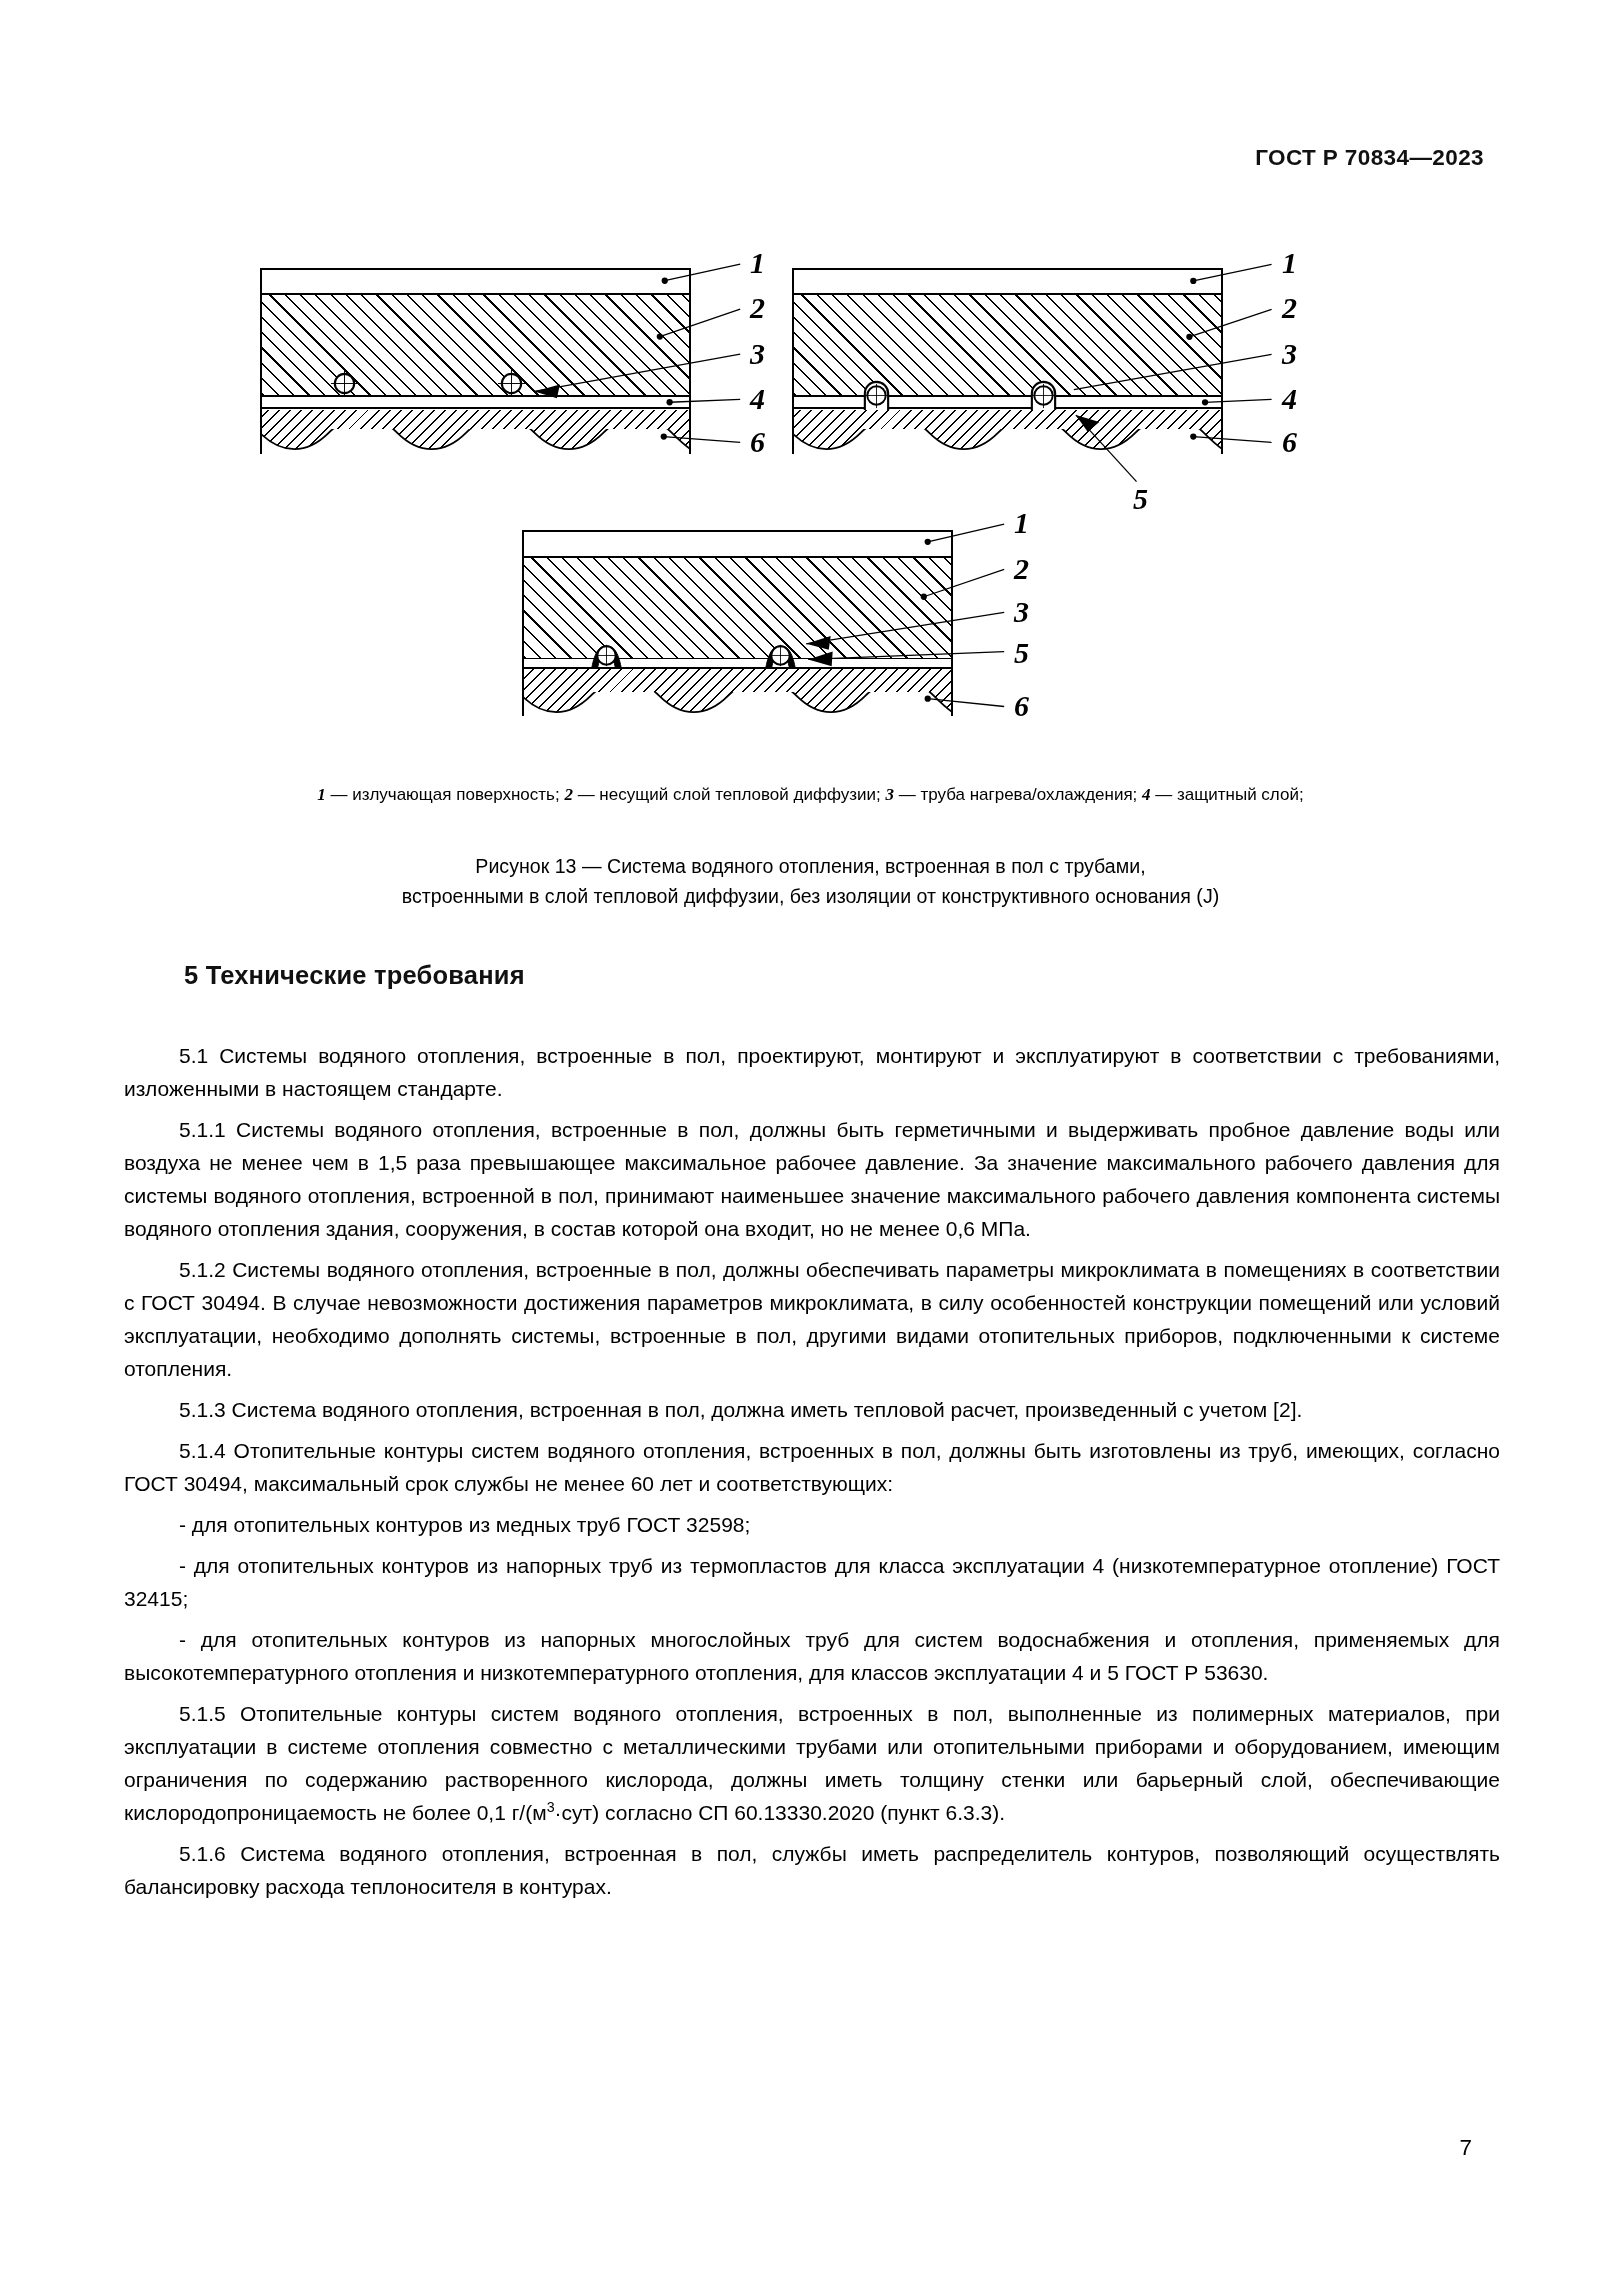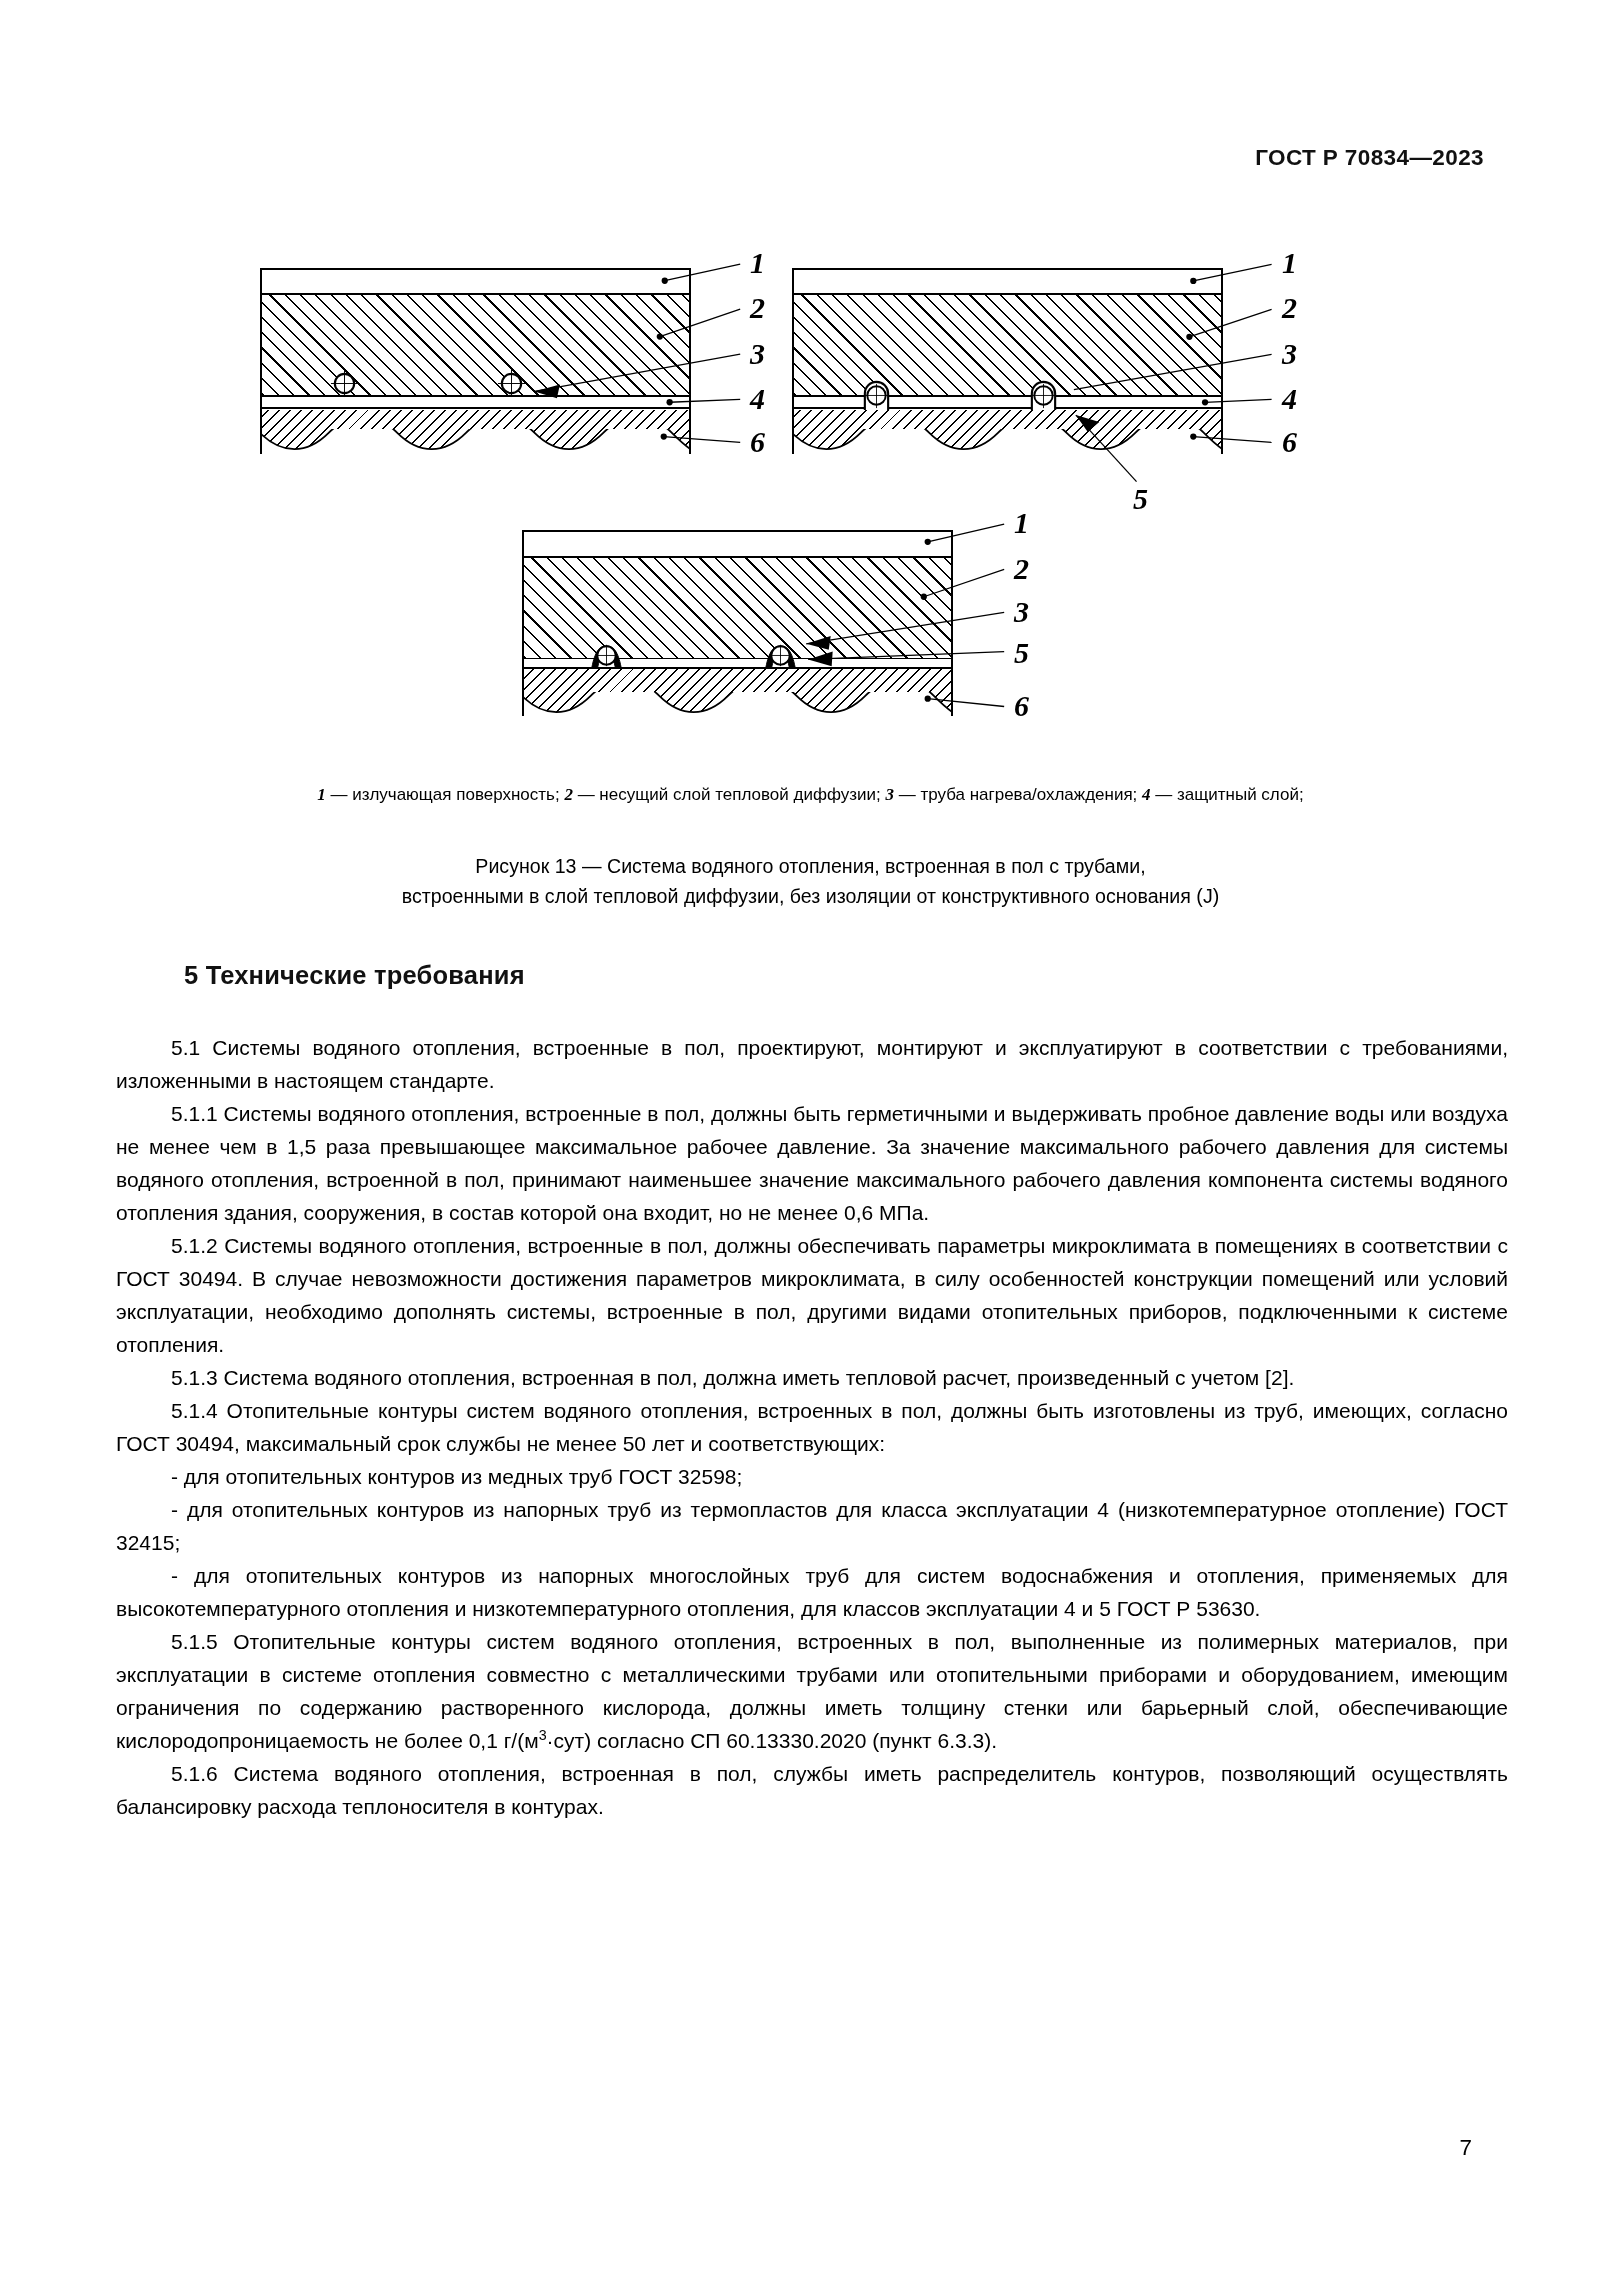--- a/index.html
+++ b/index.html
@@ -170,21 +170,21 @@
     position: absolute;
     left: 116px;
     top: 1031px;
     width: 1392px;
     font-size: 21px;
     line-height: 33px;
     text-align: justify;
     color: #000;
   }
   .body p {
-    margin: 0;
+    margin: 8px;
     text-indent: 55px;
   }
   .body p.bullet { text-indent: 55px; }
   sup { font-size: 0.68em; vertical-align: super; line-height: 0; }
 
   .page-num {
     position: absolute;
     right: 149px;
     top: 2135px;
     font-size: 22.5px;
@@ -343,21 +343,21 @@
     <div>встроенными в слой тепловой диффузии, без изоляции от конструктивного основания (J)</div>
   </div>
 
   <div class="section-head">5 Технические требования</div>
 
   <div class="body">
     <p>5.1 Системы водяного отопления, встроенные в пол, проектируют, монтируют и эксплуатируют в соответствии с требованиями, изложенными в настоящем стандарте.</p>
     <p>5.1.1 Системы водяного отопления, встроенные в пол, должны быть герметичными и выдерживать пробное давление воды или воздуха не менее чем в 1,5 раза превышающее максимальное рабочее давление. За значение максимального рабочего давления для системы водяного отопления, встроенной в пол, принимают наименьшее значение максимального рабочего давления компонента системы водяного отопления здания, сооружения, в состав которой она входит, но не менее 0,6 МПа.</p>
     <p>5.1.2 Системы водяного отопления, встроенные в пол, должны обеспечивать параметры микроклимата в помещениях в соответствии с ГОСТ 30494. В случае невозможности достижения параметров микроклимата, в силу особенностей конструкции помещений или условий эксплуатации, необходимо дополнять системы, встроенные в пол, другими видами отопительных приборов, подключенными к системе отопления.</p>
     <p>5.1.3 Система водяного отопления, встроенная в пол, должна иметь тепловой расчет, произведенный с учетом [2].</p>
-    <p>5.1.4 Отопительные контуры систем водяного отопления, встроенных в пол, должны быть изготовлены из труб, имеющих, согласно ГОСТ 30494, максимальный срок службы не менее 50 лет и соответствующих:</p>
+    <p>5.1.4 Отопительные контуры систем водяного отопления, встроенных в пол, должны быть изготовлены из труб, имеющих, согласно ГОСТ 30494, максимальный срок службы не менее 60 лет и соответствующих:</p>
     <p class="bullet">- для отопительных контуров из медных труб ГОСТ 32598;</p>
     <p class="bullet">- для отопительных контуров из напорных труб из термопластов для класса эксплуатации 4 (низкотемпературное отопление) ГОСТ 32415;</p>
     <p class="bullet">- для отопительных контуров из напорных многослойных труб для систем водоснабжения и отопления, применяемых для высокотемпературного отопления и низкотемпературного отопления, для классов эксплуатации 4 и 5 ГОСТ Р 53630.</p>
     <p><span>5.1.5 Отопительные контуры систем водяного отопления, встроенных в пол, выполненные из полимерных материалов, при эксплуатации в системе отопления совместно с металлическими трубами или отопительными приборами и оборудованием, имеющим ограничения по содержанию растворенного кислорода, должны иметь толщину стенки или барьерный слой, обеспечивающие кислородопроницаемость не более 0,1 г/(м</span><sup>3</sup><span>·сут) согласно СП 60.13330.2020 (пункт 6.3.3).</span></p>
     <p>5.1.6 Система водяного отопления, встроенная в пол, службы иметь распределитель контуров, позволяющий осуществлять балансировку расхода теплоносителя в контурах.</p>
   </div>
 
   <div class="page-num">7</div>
 
 </div>

